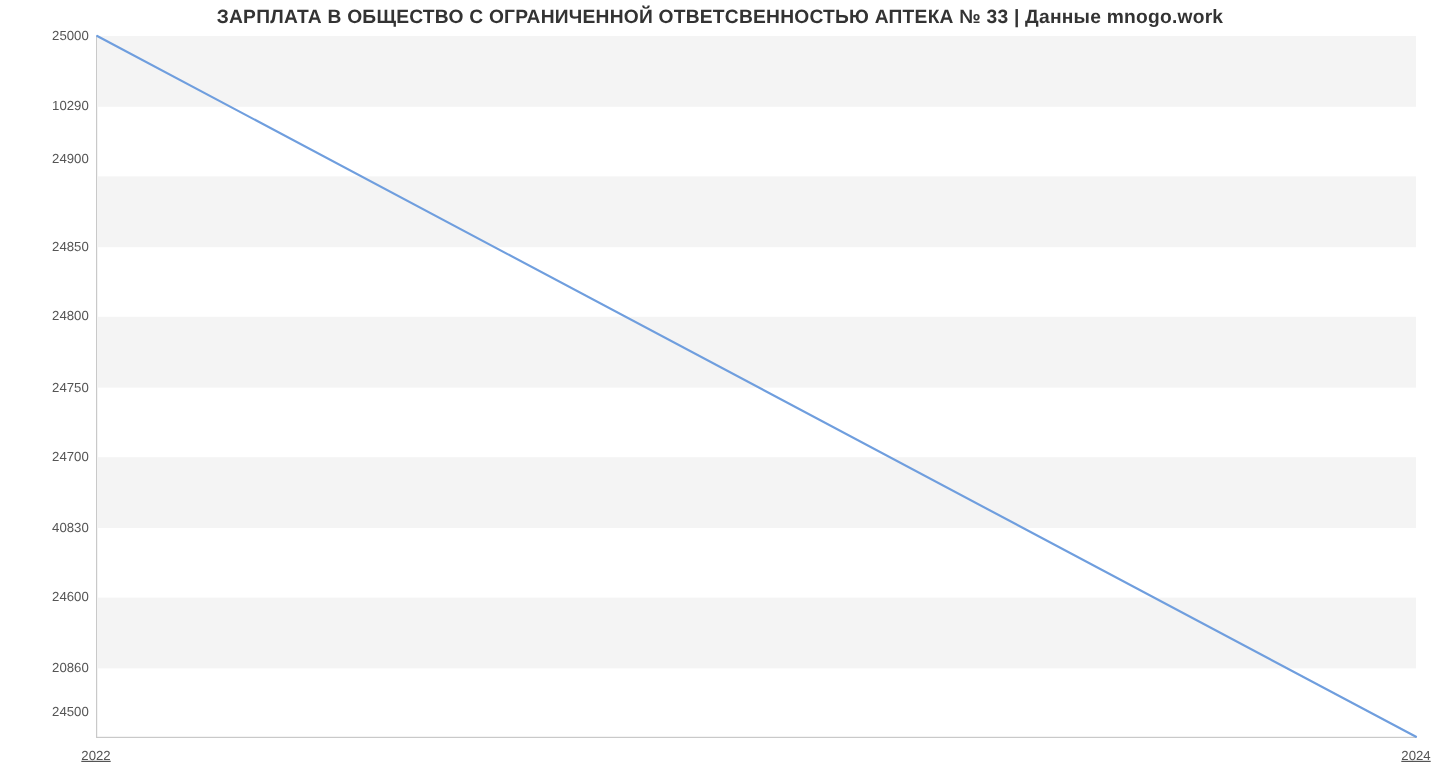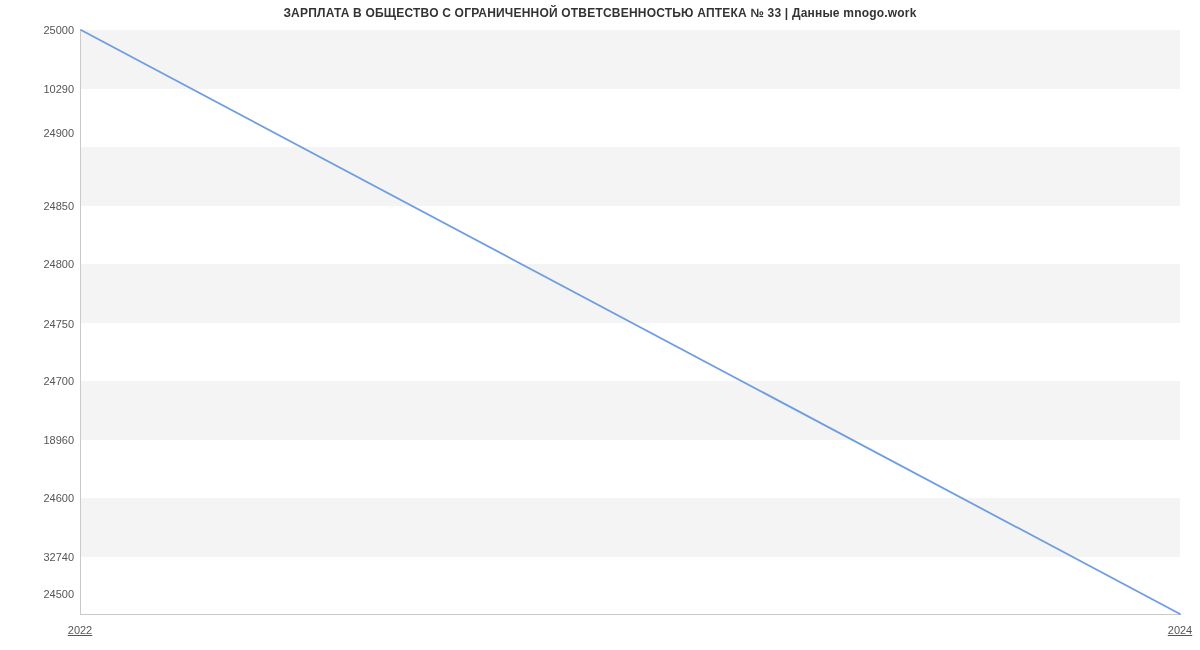--- a/index.html
+++ b/index.html
@@ -16,21 +16,21 @@
     position: relative;
     width: 1200px;
     height: 650px;
   }
   .title {
     position: absolute;
     top: 6px;
     left: 0;
     width: 1200px;
     text-align: center;
-    font-size: 12px;
+    font-size: 16px;
     font-weight: 600;
     letter-spacing: 0.2px;
     color: #333333;
   }
   .plot {
     position: absolute;
     left: 80px;
     top: 30px;
     width: 1100px;
     height: 585px;
@@ -68,23 +68,23 @@
     overflow: visible;
   }
 </style>
 </head>
 <body>
 
 <div class="chart-wrap">
   <div class="title">ЗАРПЛАТА В ОБЩЕСТВО С ОГРАНИЧЕННОЙ ОТВЕТСВЕННОСТЬЮ АПТЕКА № 33 | Данные mnogo.work</div>
 
   <div class="y-tick" style="top:594px">24500</div>
-  <div class="y-tick" style="top:556.5px">32740</div>
+  <div class="y-tick" style="top:556.5px">20860</div>
   <div class="y-tick" style="top:498px">24600</div>
-  <div class="y-tick" style="top:439.5px">18960</div>
+  <div class="y-tick" style="top:439.5px">40830</div>
   <div class="y-tick" style="top:381px">24700</div>
   <div class="y-tick" style="top:324px">24750</div>
   <div class="y-tick" style="top:264px">24800</div>
   <div class="y-tick" style="top:205.5px">24850</div>
   <div class="y-tick" style="top:133px">24900</div>
   <div class="y-tick" style="top:88.5px">10290</div>
   <div class="y-tick" style="top:30px">25000</div>
 
   <div class="x-tick" style="left:80px">2022</div>
   <div class="x-tick" style="left:1180px">2024</div>

